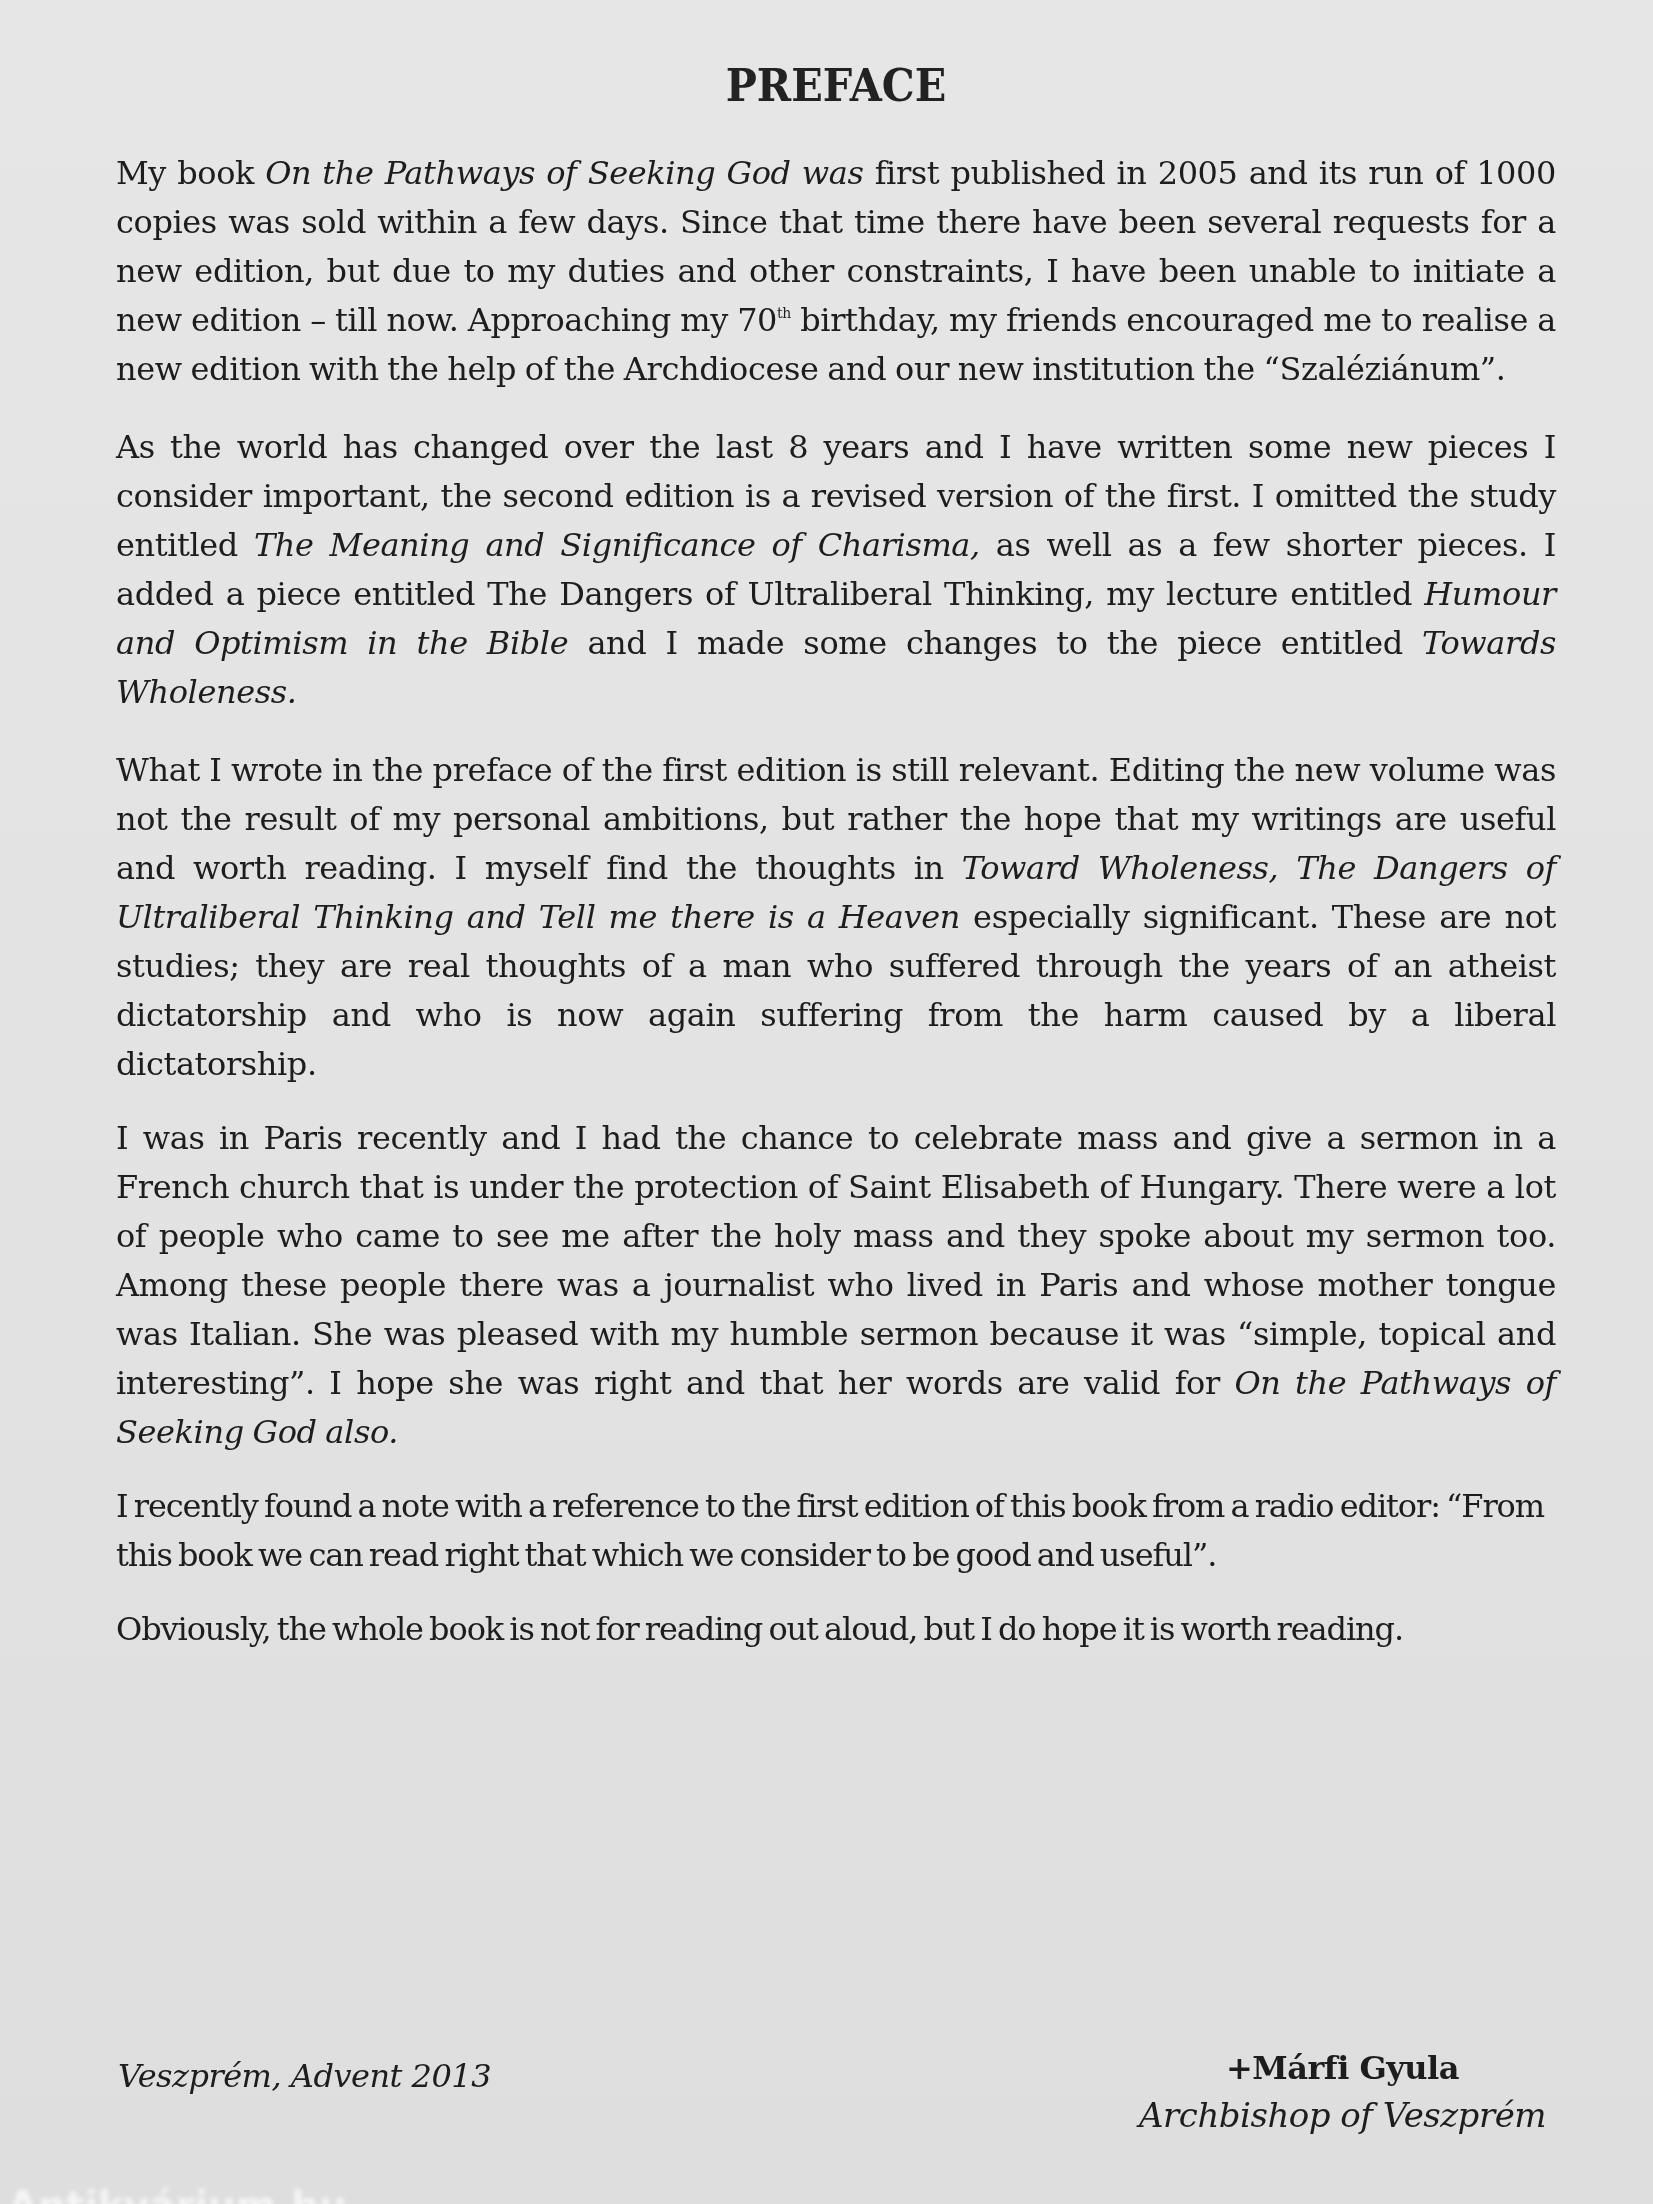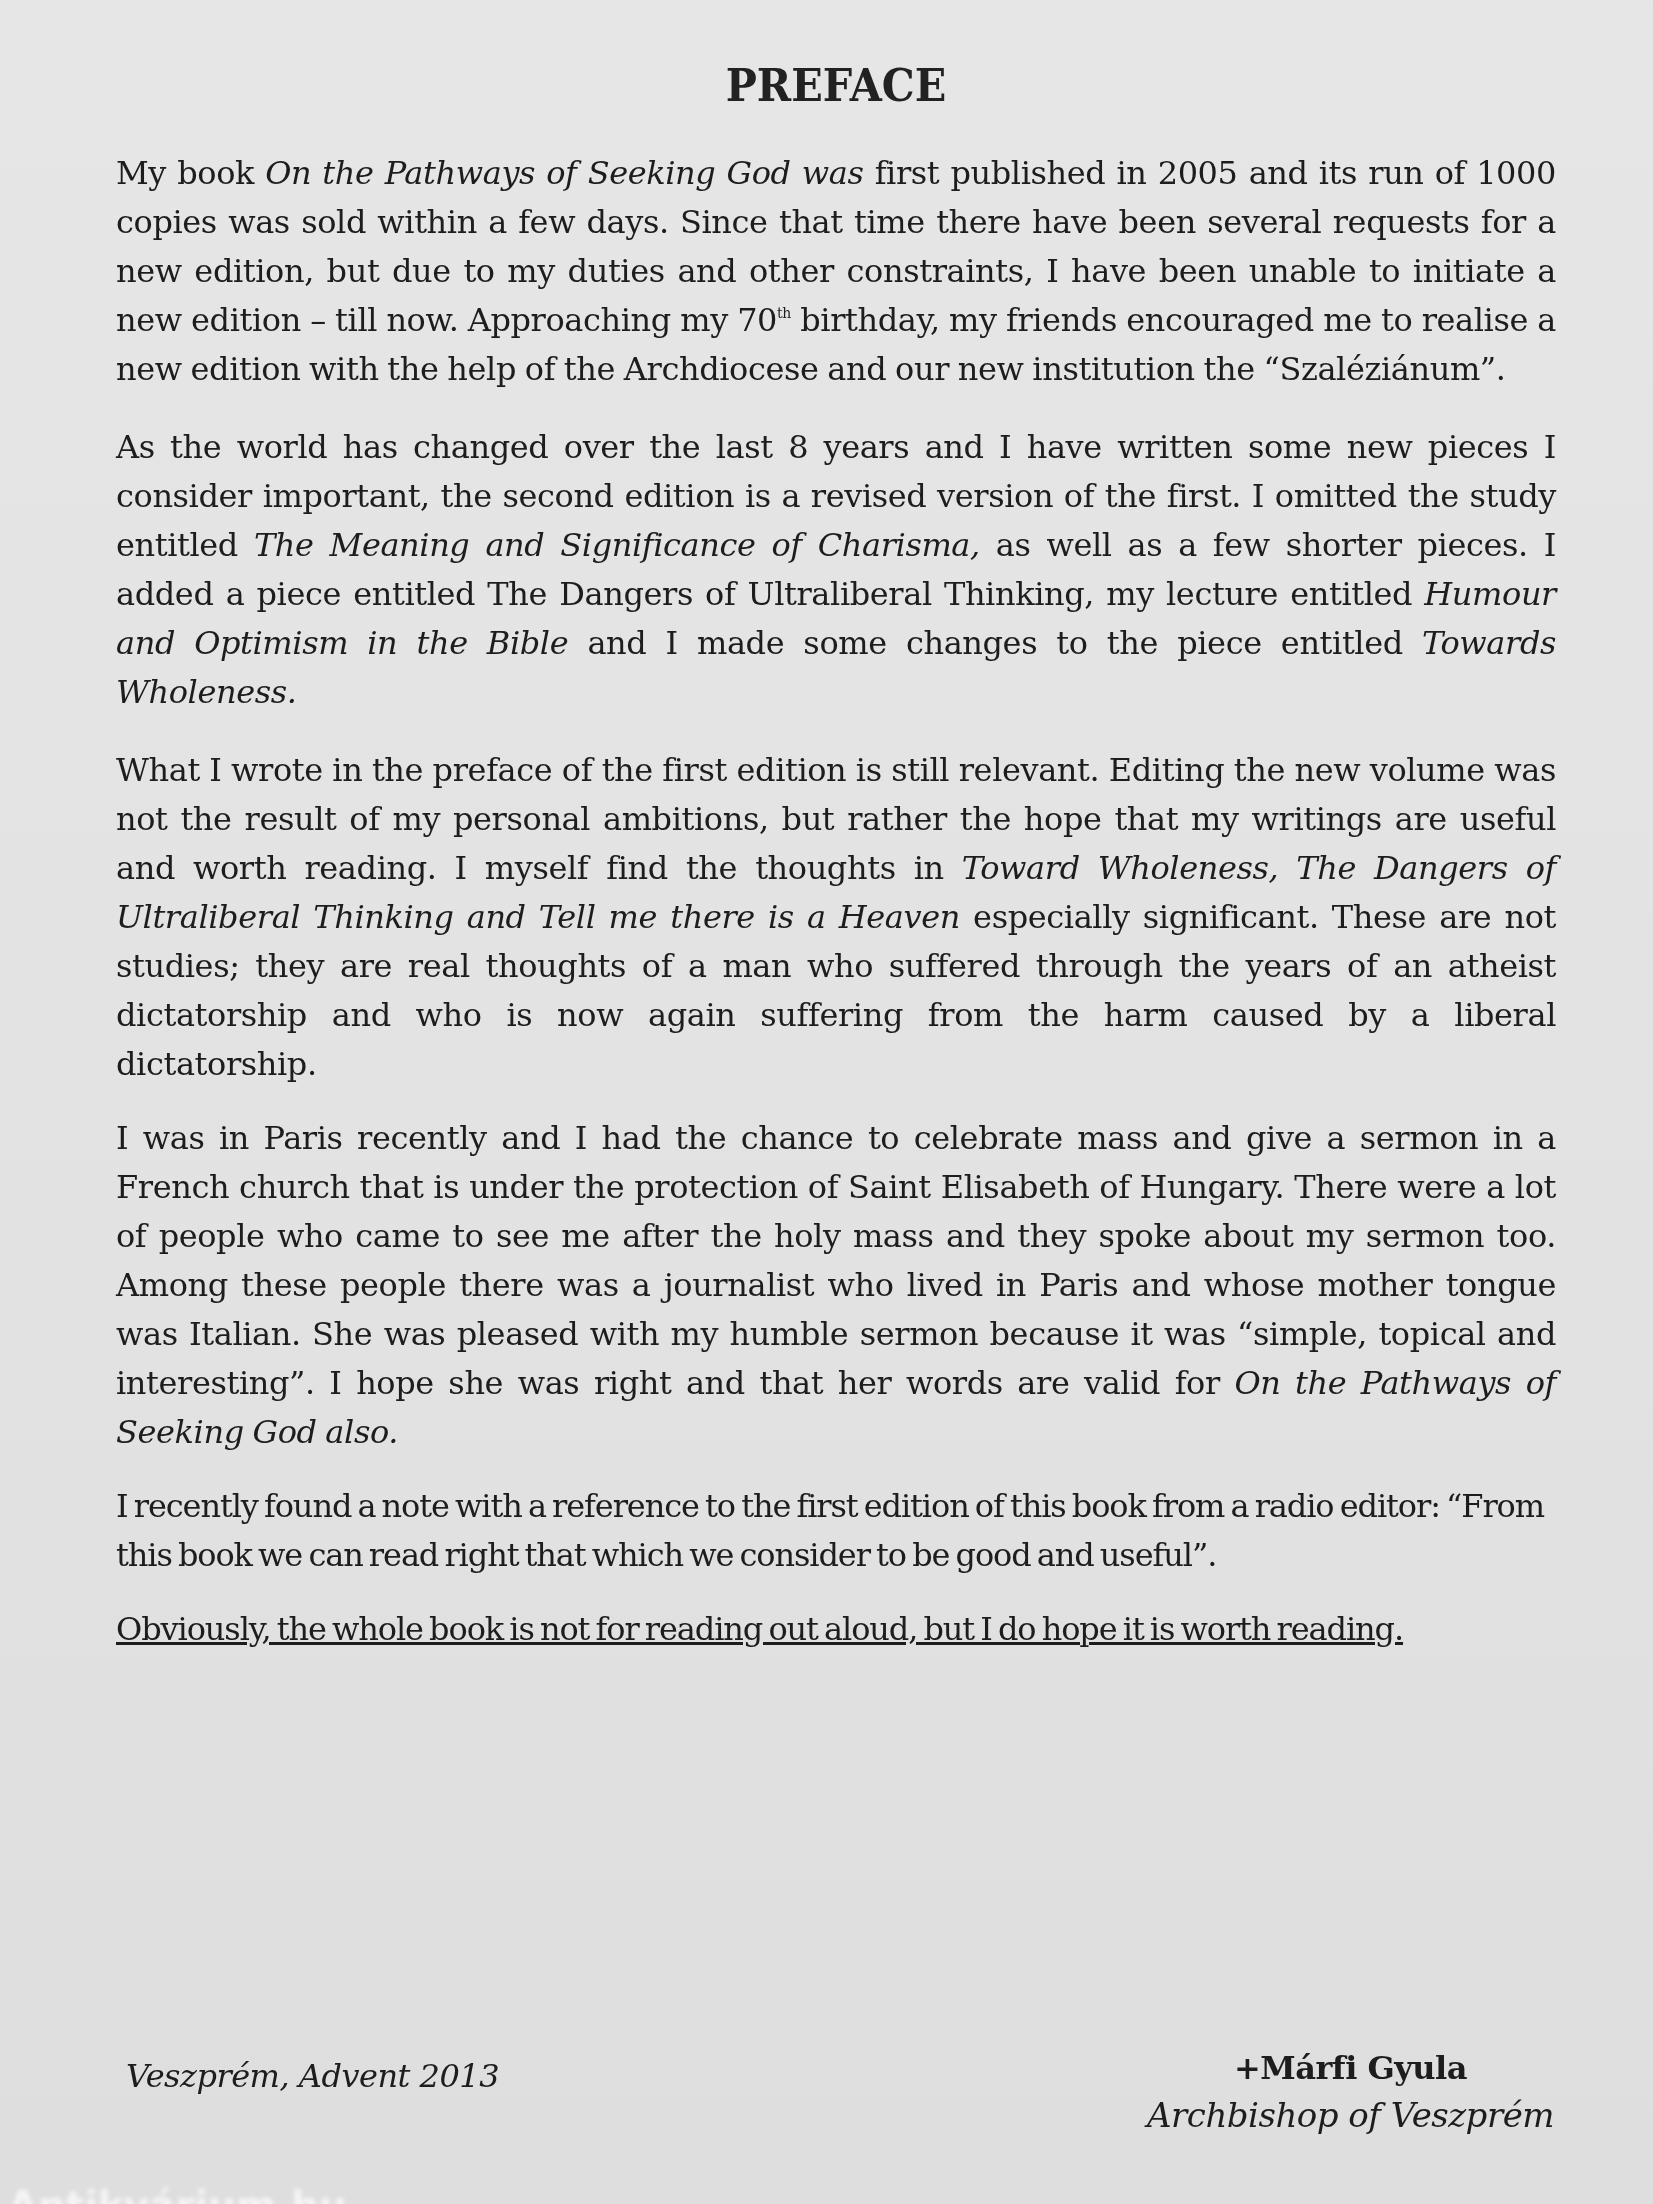--- a/index.html
+++ b/index.html
@@ -46,25 +46,25 @@
       word-spacing: -2.9px;
       text-align: left;
     }
     .para i, .para em { font-style: italic; }
     sup { font-size: 14px; line-height: 0; vertical-align: 12.6px; }
     .p1 { margin-top: 0; }
     .p2 { margin-top: 29px; }
     .p3 { margin-top: 29px; }
     .p4 { margin-top: 25px; }
     .p5 { margin-top: 25px; }
-    .p6 { margin-top: 25px; text-decoration: underline; }
+    .p6 { margin-top: 25px; }
     .p7 { margin-top: 25px; }
     .footer {
       position: absolute;
-      left: 126px;
+      left: 118px;
       top: 2049px;
       width: 1428px;
       height: 97px;
     }
     .place-date {
       position: absolute;
       left: 0;
       top: 7.8px;
       font-size: 32px;
       font-style: italic;

